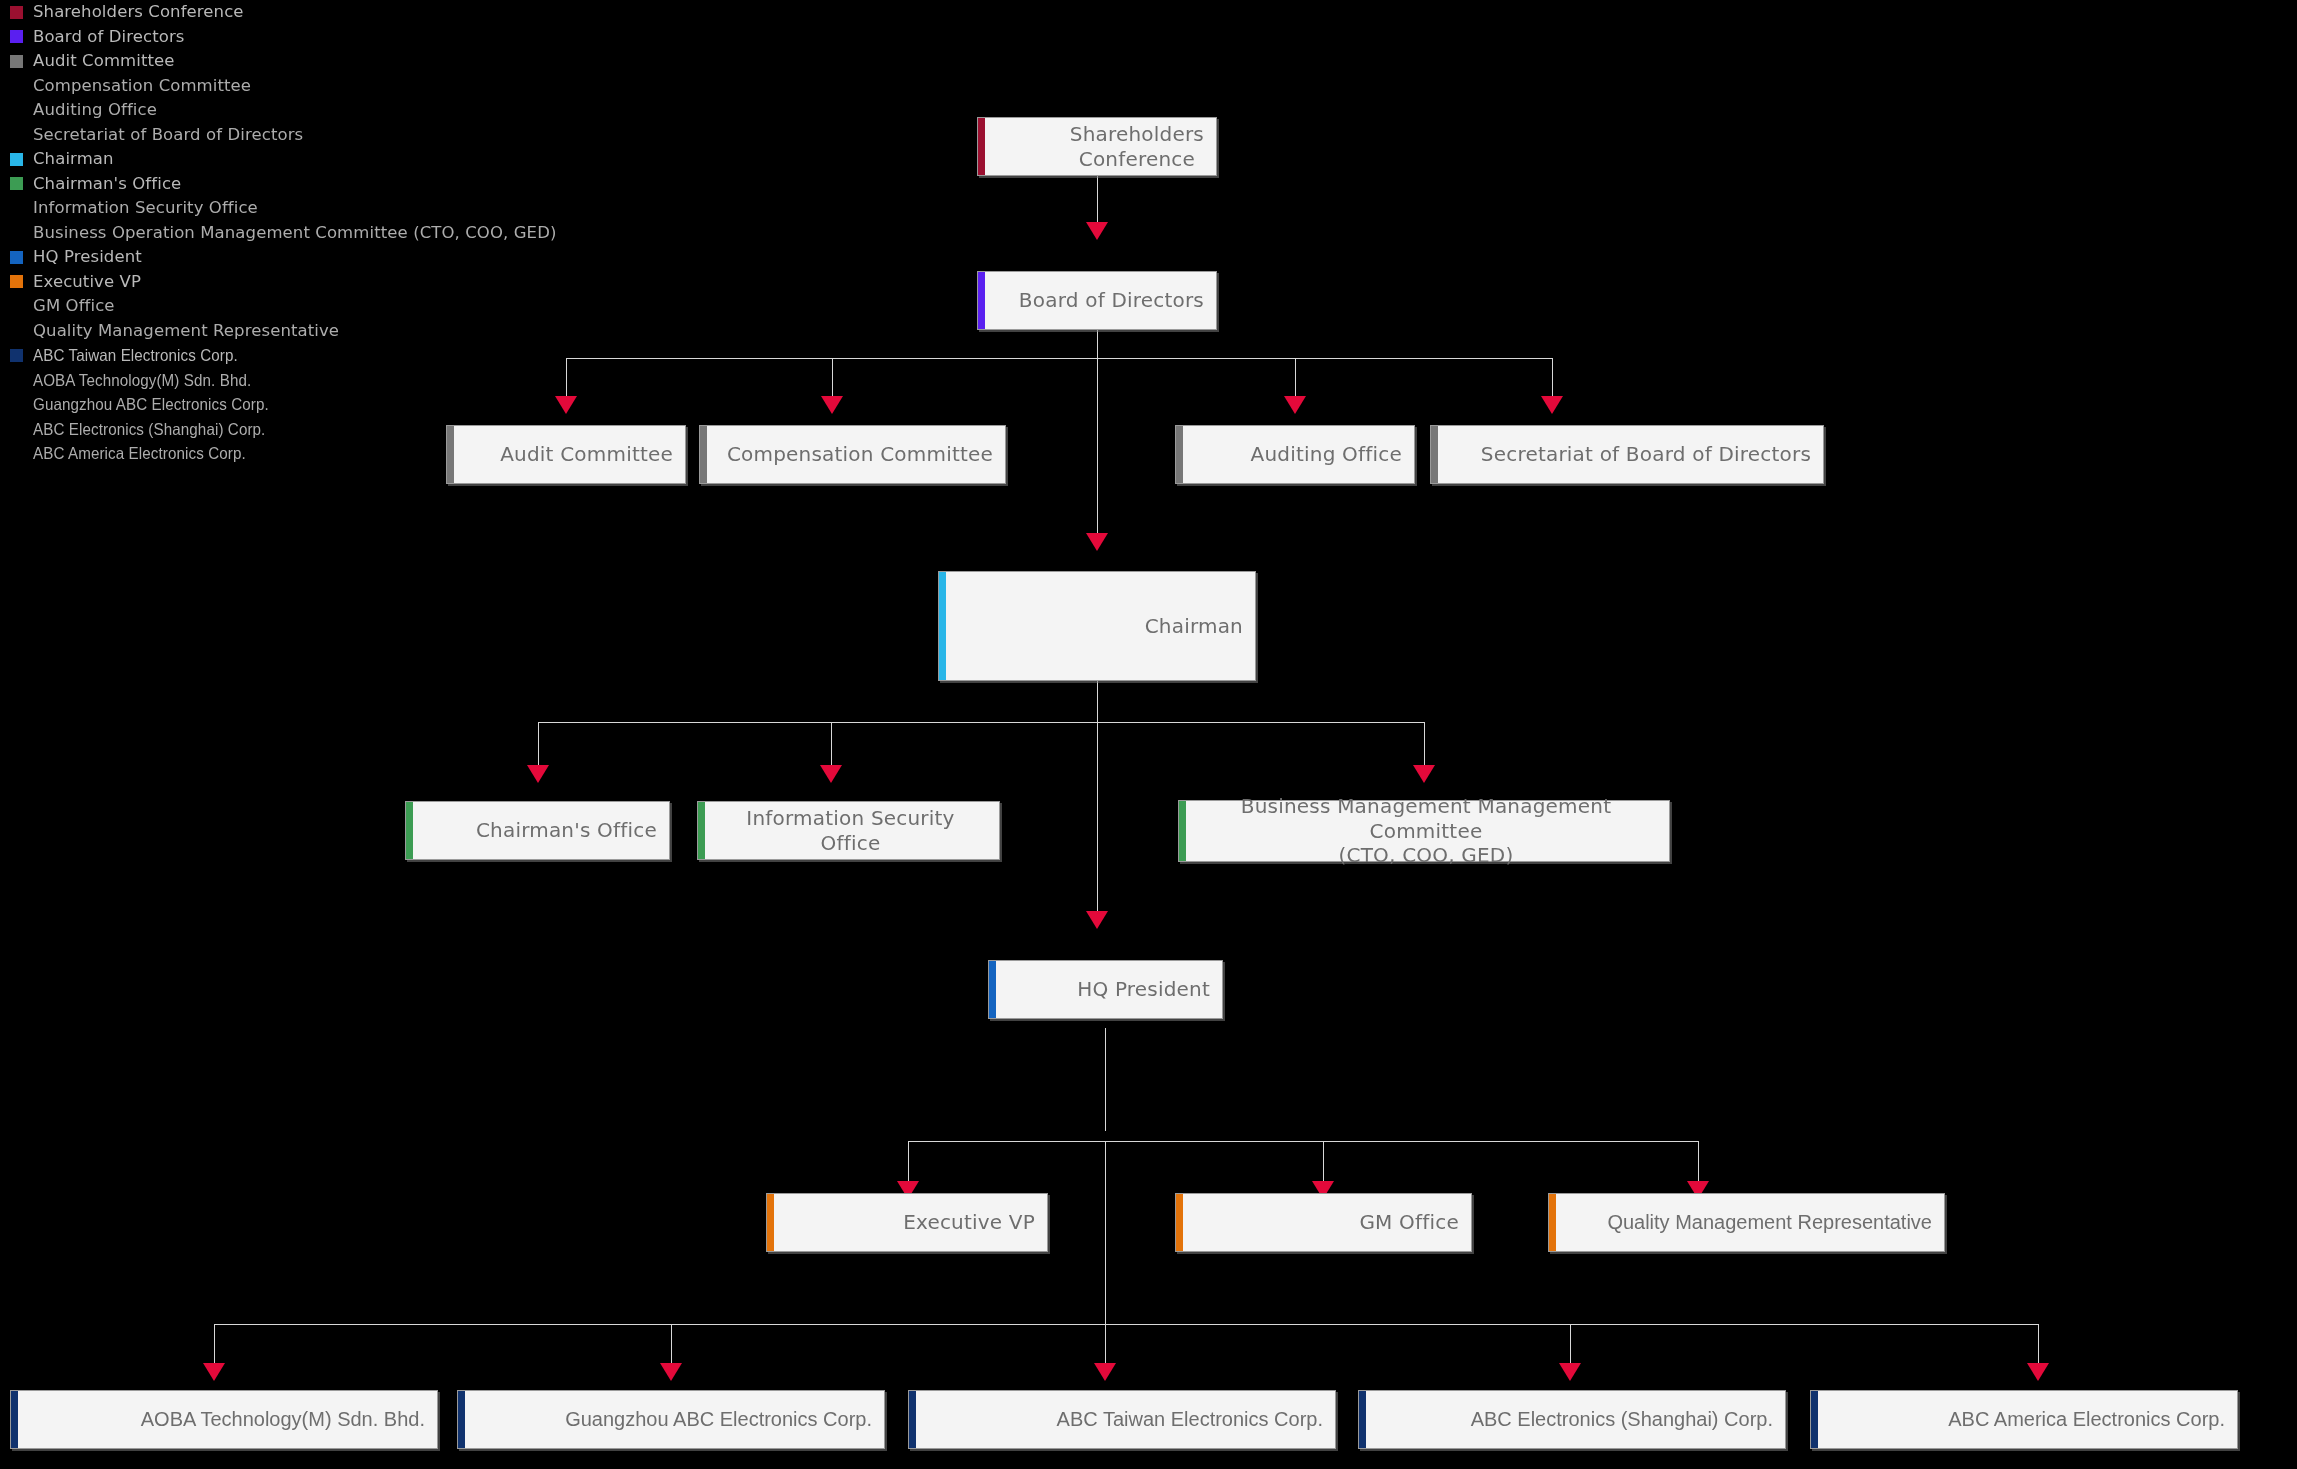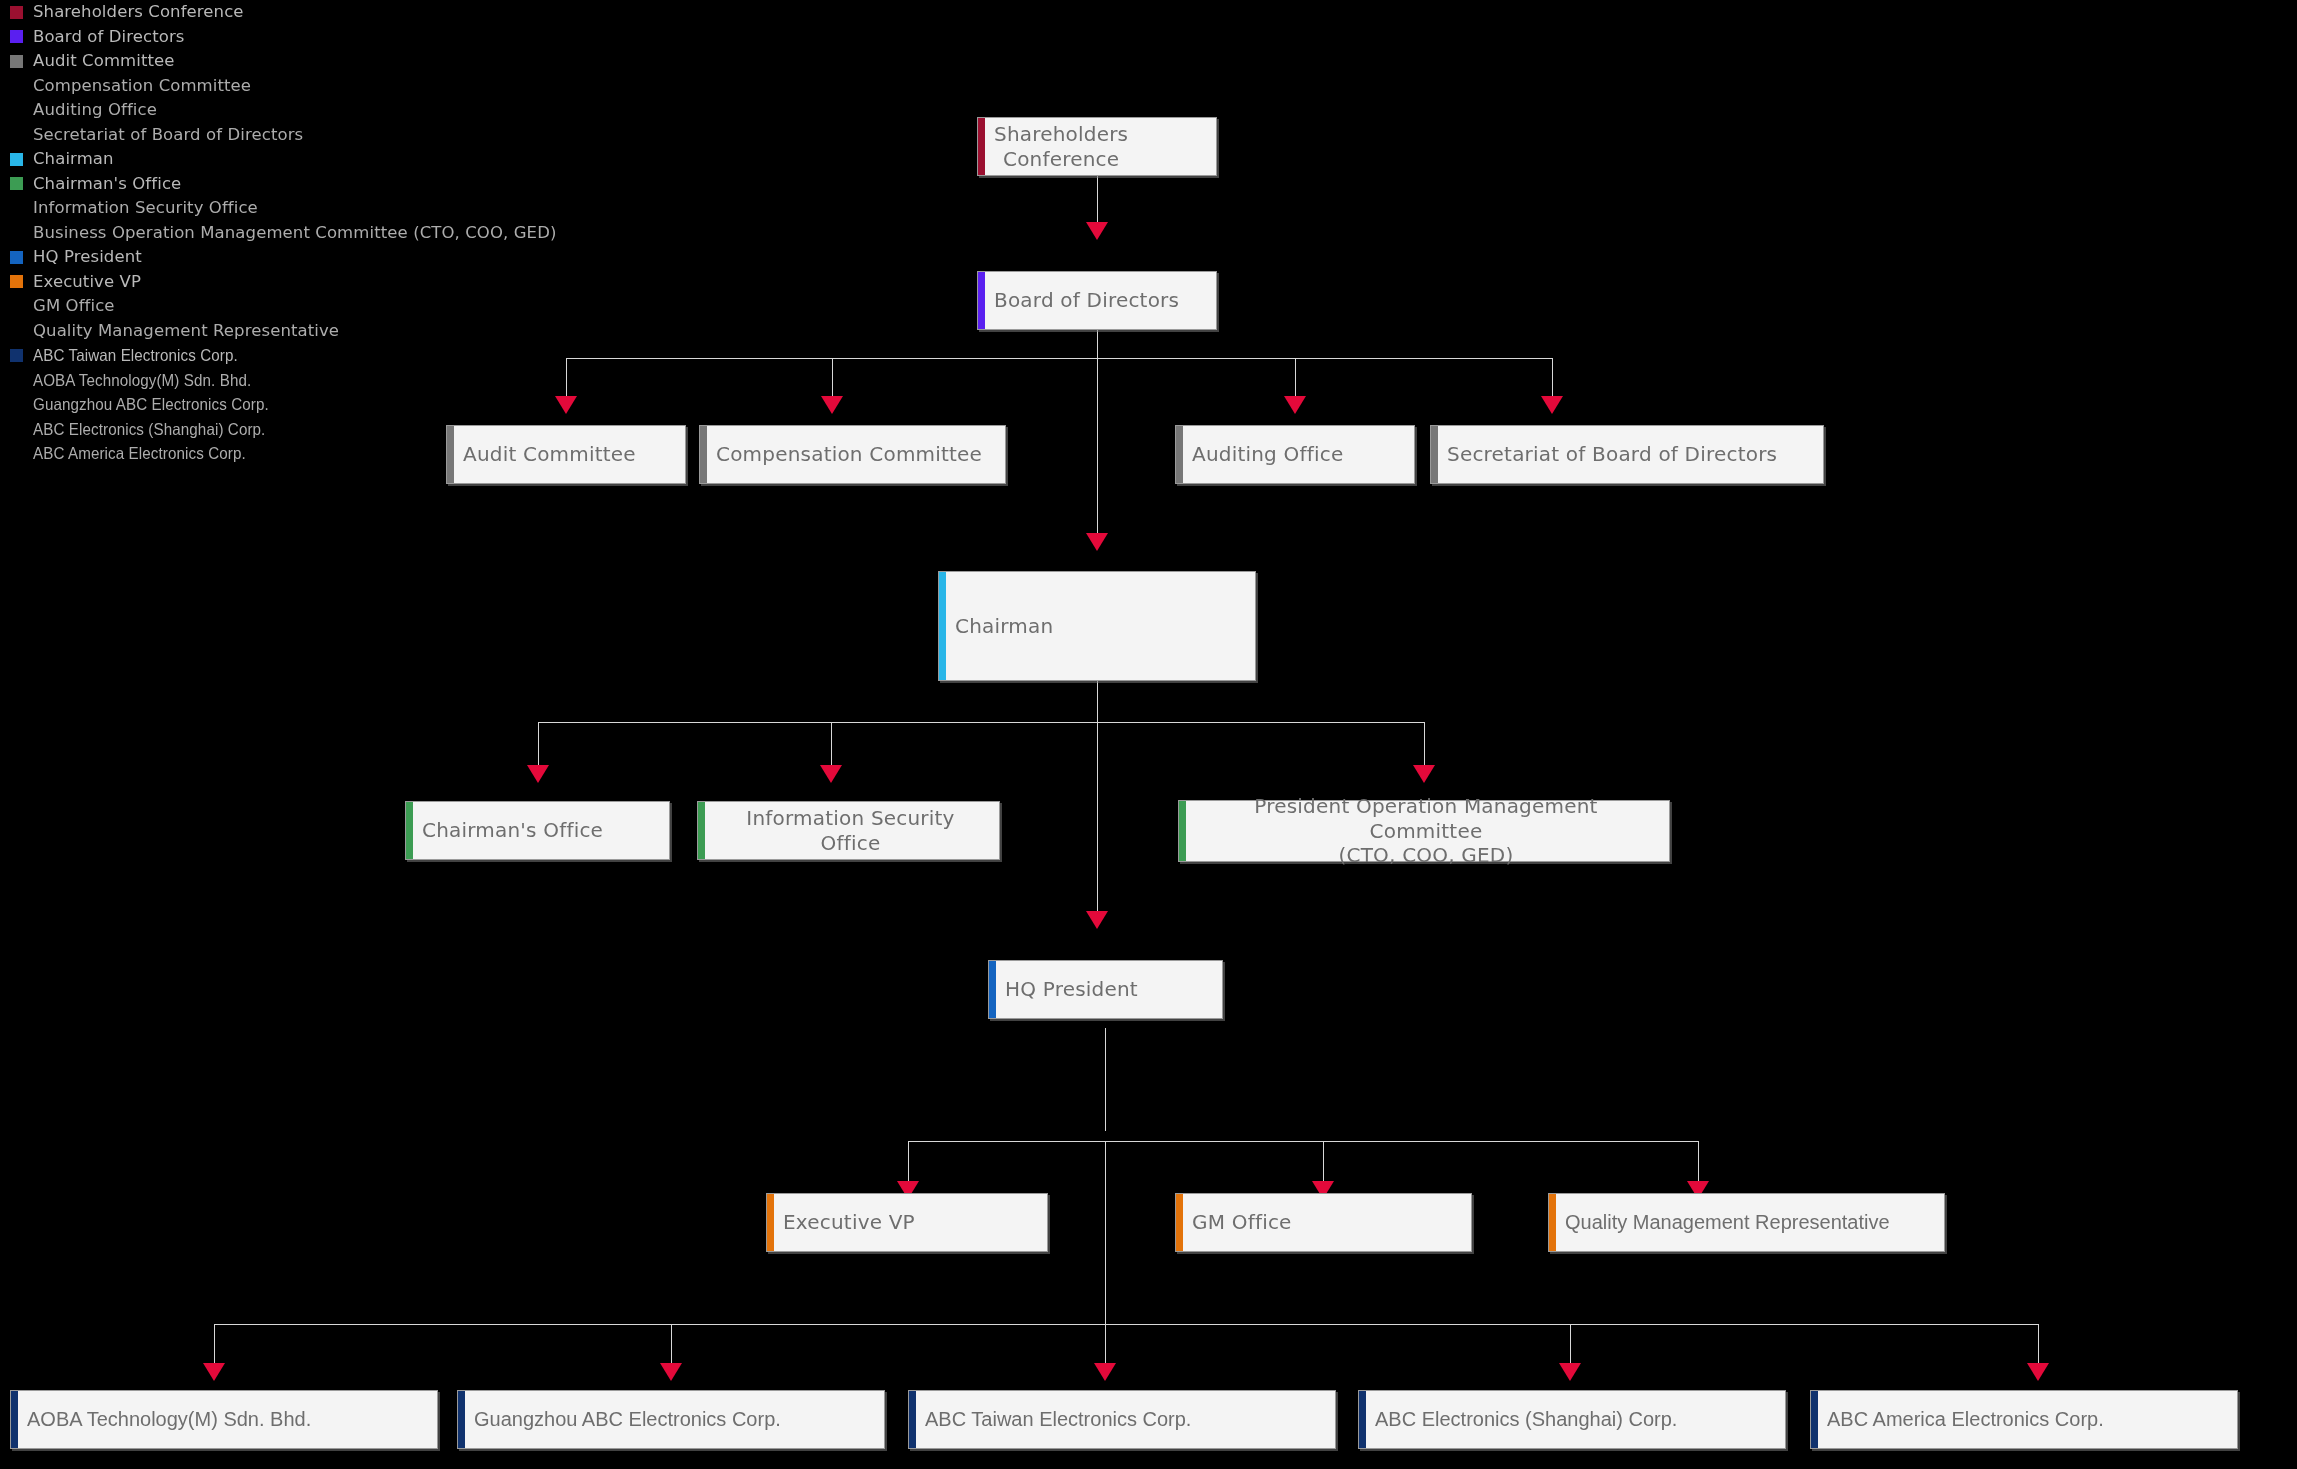--- a/index.html
+++ b/index.html
@@ -32,21 +32,21 @@
     font-family:"Liberation Sans Narrow","Liberation Sans",sans-serif;
     transform:scaleX(.92);transform-origin:left center;
   }
 
   
   .node{
     position:absolute;
     background:#f4f4f4;
     border:1px solid #9a9a9a;
     box-shadow:2px 2px 0 rgba(120,120,120,.55);
-    display:flex;align-items:center;justify-content:flex-start;
+    display:flex;align-items:center;justify-content:flex-end;
     box-sizing:border-box;
   }
   .node .bar{
     position:absolute;left:0;top:0;bottom:0;width:7px;
   }
   .node .txt{
     color:#6e6e6e;
     font-size:20px;
     text-align:center;
     line-height:1.22;
@@ -265,21 +265,21 @@
     <span class="txt">Chairman's Office</span>
   </div>
 
   <div class="node" style="left:697px;top:801px;width:303px;height:59px;">
     <span class="bar" style="background: rgb(60, 156, 83);"></span>
     <span class="txt">Information Security Office</span>
   </div>
 
   <div class="node" style="left:1178px;top:800px;width:492px;height:62px;">
     <span class="bar" style="background: rgb(60, 156, 83);"></span>
-    <span class="txt">President Operation Management Committee
+    <span class="txt">Business Management Management Committee
 (CTO, COO, GED)</span>
   </div>
 
   <div class="node" style="left:988px;top:960px;width:235px;height:59px;">
     <span class="bar" style="background: rgb(20, 100, 192);"></span>
     <span class="txt">HQ President</span>
   </div>
 
   <div class="node" style="left:766px;top:1193px;width:282px;height:59px;">
     <span class="bar" style="background: rgb(227, 115, 10);"></span>

